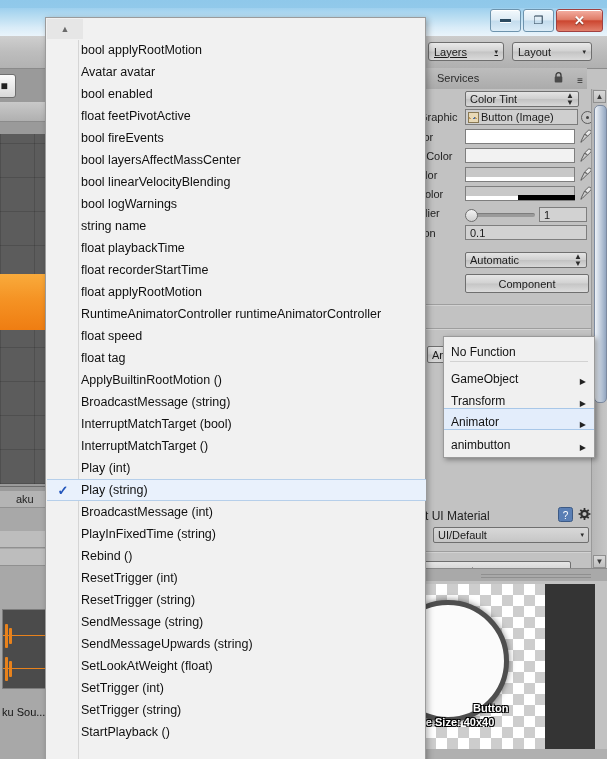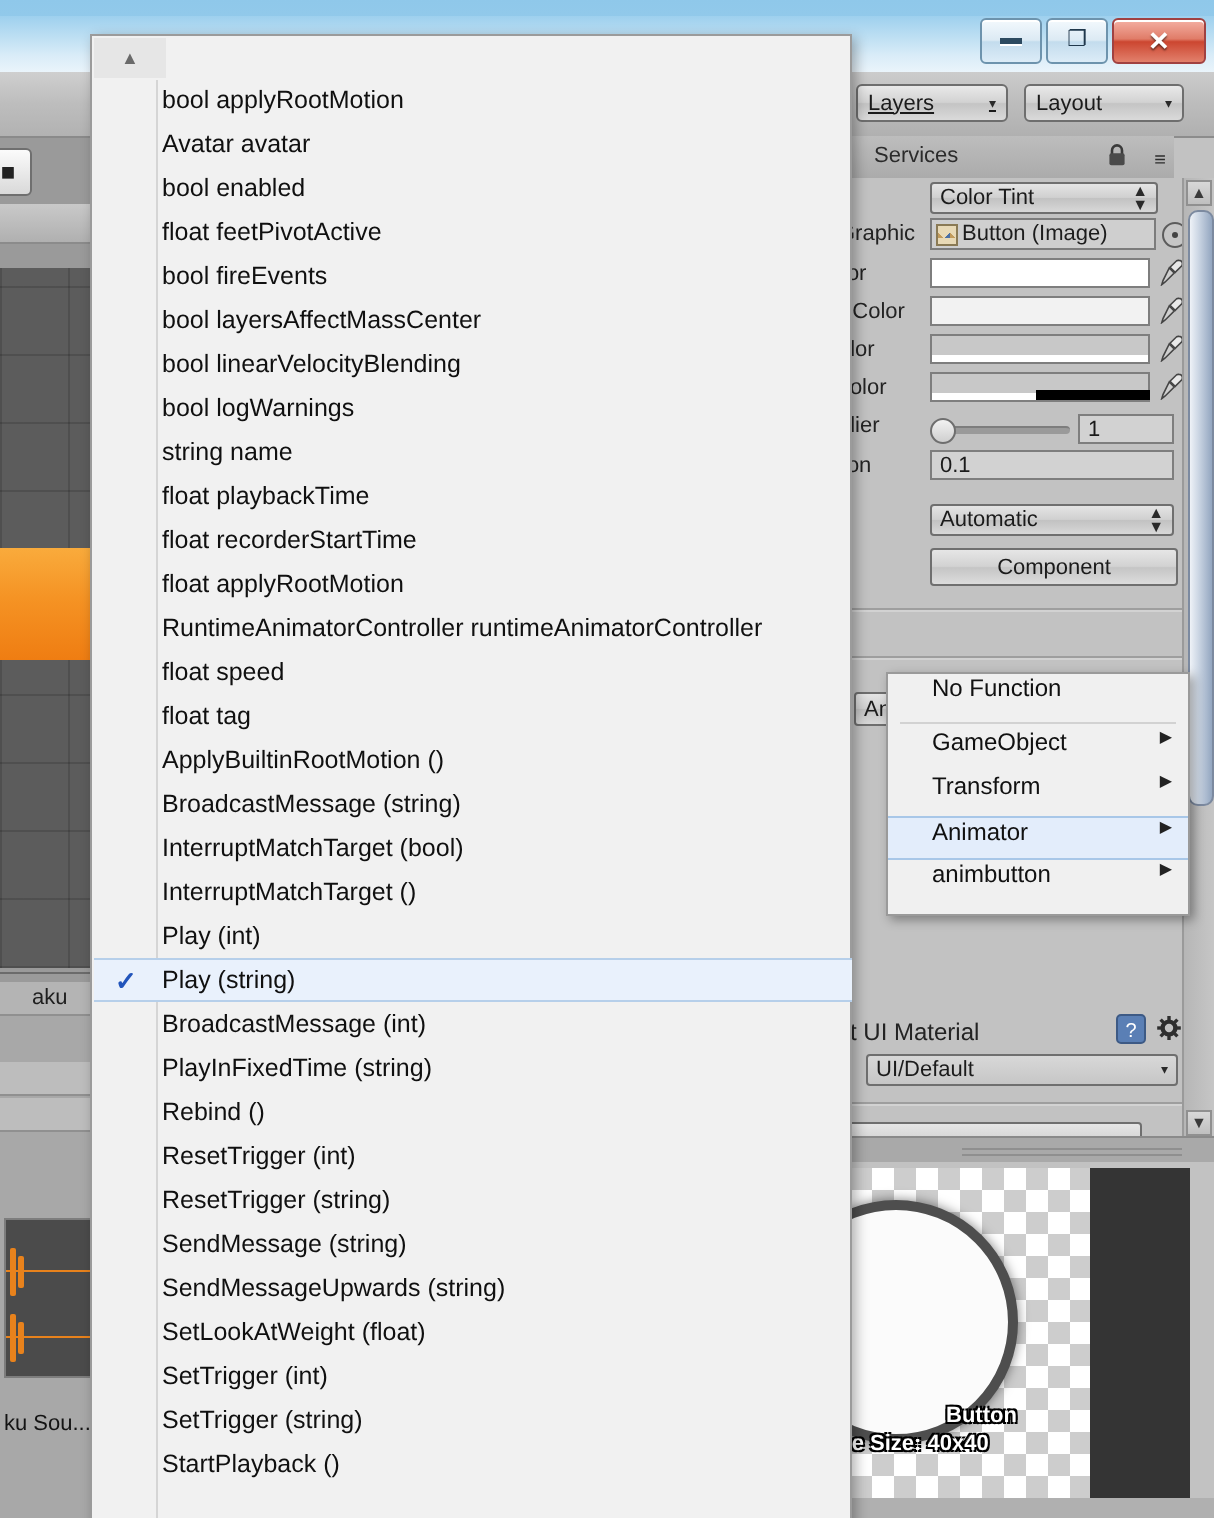--- a/index.html
+++ b/index.html
@@ -97,21 +97,21 @@
 
   
   #insp-scroll{position:absolute;right:0;top:53px;width:15px;height:480px;
     background:linear-gradient(90deg,#b6b6b6,#c6c6c6);border-left:1px solid #9a9a9a;}
   .scrollarrow{position:absolute;left:1px;width:13px;height:13px;display:flex;align-items:center;justify-content:center;
     font-size:8px;color:#3a3a3a;background:linear-gradient(180deg,#d8d8d8,#bfbfbf);border:1px solid #909090;box-sizing:border-box;}
   #insp-thumb{position:absolute;left:2px;top:16px;width:11px;height:296px;border-radius:5px;
     background:linear-gradient(90deg,#eef2f7,#cfd9e6 35%,#93a6c0 100%);border:1px solid #7c8aa0;}
   #submenu{position:absolute;left:443px;top:328px;width:150px;height:120px;
     background:#f0f0f0;border:1px solid #9a9a9a;box-shadow:2px 2px 5px rgba(0,0,0,.35);}
-  .smitem{position:relative;height:22px;display:flex;align-items:flex-start;padding-left:22px;
+  .smitem{position:relative;height:22px;display:flex;align-items:flex-end;padding-left:7px;
     font-size:12px;color:#111;box-sizing:border-box;}
   .smitem.sel{background:#e3edfb;border:1px solid #a8c7e8;border-left:none;border-right:none;}
   .smarrow{position:absolute;right:8px;font-size:8px;color:#222;}
   .smsep{height:1px;background:#d2d2d2;margin:2px 6px;}
   .gripline{position:absolute;left:56px;width:110px;height:1px;background:#8f8f8f;}
   #preview{position:absolute;left:425px;top:576px;width:170px;height:165px;background:#343434;}
   #checker{position:absolute;left:0;top:0;width:120px;height:165px;
     background:
       conic-gradient(#ffffff 0 25%, #cdcdcd 0 50%, #ffffff 0 75%, #cdcdcd 0) 0 0/22px 22px;}
   #circle{position:absolute;left:-38px;top:16px;width:122px;height:122px;border-radius:50%;

